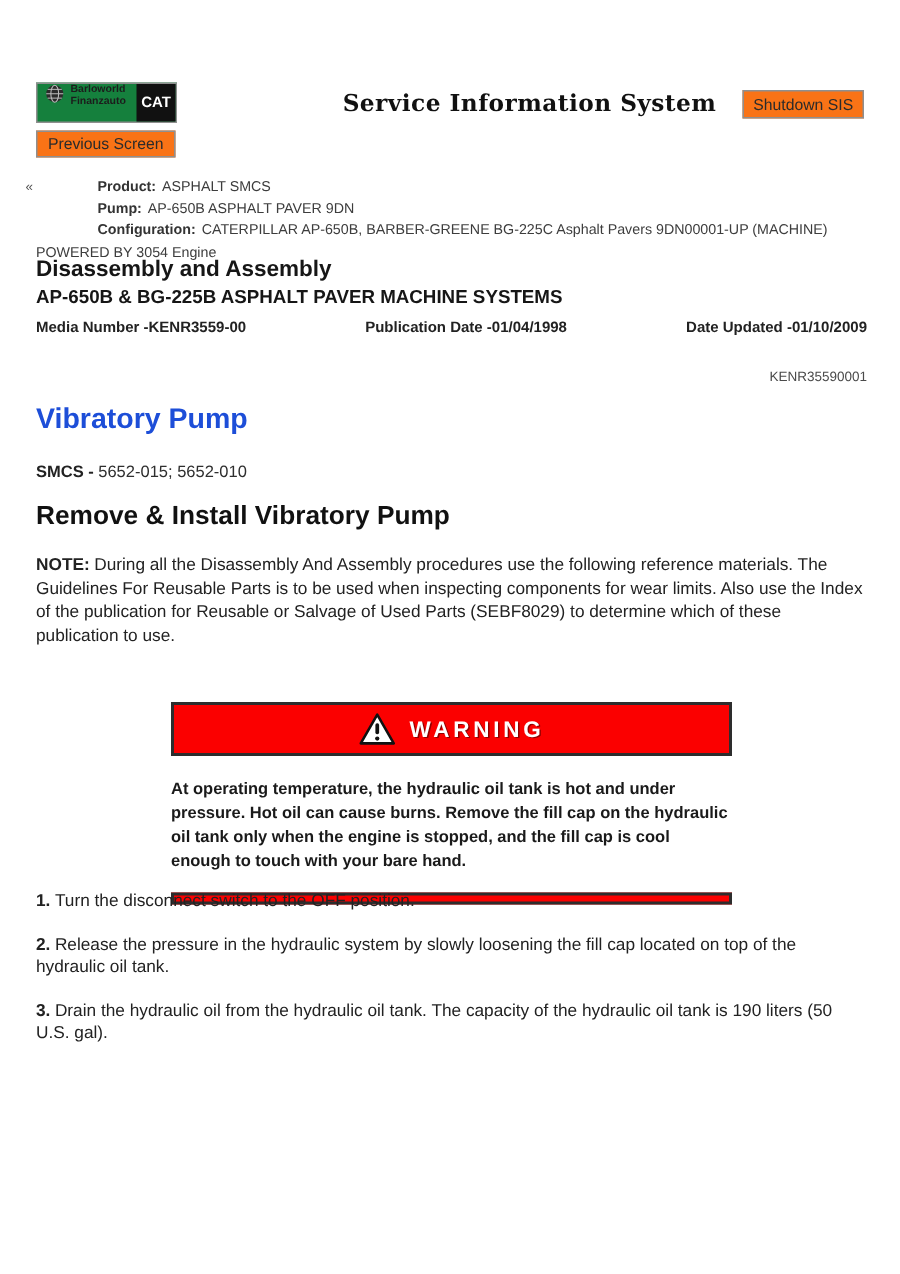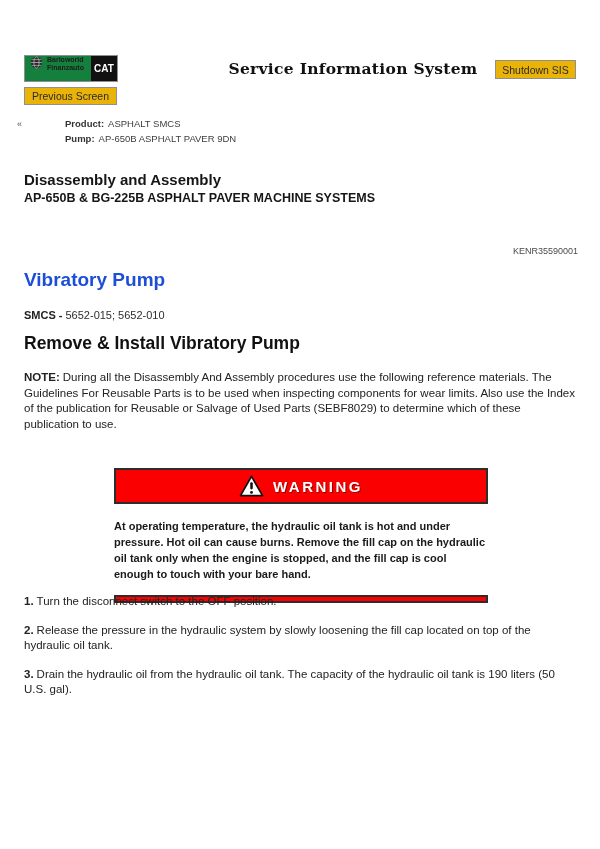--- a/index.html
+++ b/index.html
@@ -7,21 +7,21 @@
   .page{position:relative;width:600px;height:849px;background:#ffffff;}
 
   
   .logo-box{position:absolute;left:24px;top:55px;width:94px;height:27px;border:1px solid #8f8f8f;
             display:flex;align-items:flex-start;background:#15803d;box-sizing:border-box;}
   .globe{width:13px;height:13px;margin-left:5px;flex:0 0 auto;}
   .brand{margin-left:4px;font-size:7px;line-height:8px;font-weight:bold;color:#1c1c1c;letter-spacing:0;}
   .cat-box{margin-left:auto;width:26px;height:100%;background:#111;color:#fff;display:flex;
            align-items:center;justify-content:center;font-weight:bold;font-size:10px;
            font-family:"Liberation Sans",sans-serif;letter-spacing:0;}
-  .btn{position:absolute;box-sizing:border-box;border:1px solid #8f8f8f;background:#eab308;color:#2b2b2b;
+  .btn{position:absolute;box-sizing:border-box;border:1px solid #8f8f8f;background:#f97316;color:#2b2b2b;
        font-size:10.5px;font-family:"Liberation Sans",sans-serif;display:flex;align-items:center;justify-content:center;}
   .prev-btn{left:24px;top:87px;width:93px;height:18px;}
   .shutdown-btn{left:495px;top:60px;width:81px;height:19px;}
   .sis-title{position:absolute;left:353px;top:59px;transform:translateX(-50%);white-space:nowrap;
              font-family:"DejaVu Serif",serif;font-weight:bold;font-size:15.5px;color:#111;letter-spacing:.3px;}
 
   
   .product-info{position:absolute;left:17px;top:117px;font-size:9.5px;line-height:14.5px;color:#3d3d3d;}
   .product-info .chev{display:inline-block;width:7px;font-size:9px;color:#555;}
   .product-info .row2{padding-left:7px;}
@@ -83,25 +83,33 @@
 
   <div class="btn shutdown-btn">Shutdown SIS</div>
 
   <div class="product-info">
     <div>
       <span class="chev">«</span><span class="lbl">Product:</span><span>ASPHALT SMCS</span>
     </div>
     <div class="row2">
       <span class="lbl">Pump:</span><span>AP-650B ASPHALT PAVER 9DN</span>
     </div>
+    <div class="row2">
+      <span class="lbl">Configuration:</span><span>CATERPILLAR AP-650B, BARBER-GREENE BG-225C Asphalt Pavers 9DN00001-UP (MACHINE) POWERED BY 3054 Engine</span>
+    </div>
   </div>
 
   <div class="doc-block">
     <div class="doc-title">Disassembly and Assembly</div>
     <div class="doc-subtitle">AP-650B &amp; BG-225B ASPHALT PAVER MACHINE SYSTEMS</div>
+    <div class="media-row">
+      <span>Media Number -KENR3559-00</span>
+      <span>Publication Date -01/04/1998</span>
+      <span>Date Updated -01/10/2009</span>
+    </div>
   </div>
 
   <div class="doc-code">KENR35590001</div>
 
   <div class="topic-title">Vibratory Pump</div>
 
   <div class="smcs">
     <span class="lbl">SMCS -</span><span>5652-015; 5652-010</span>
   </div>
 

